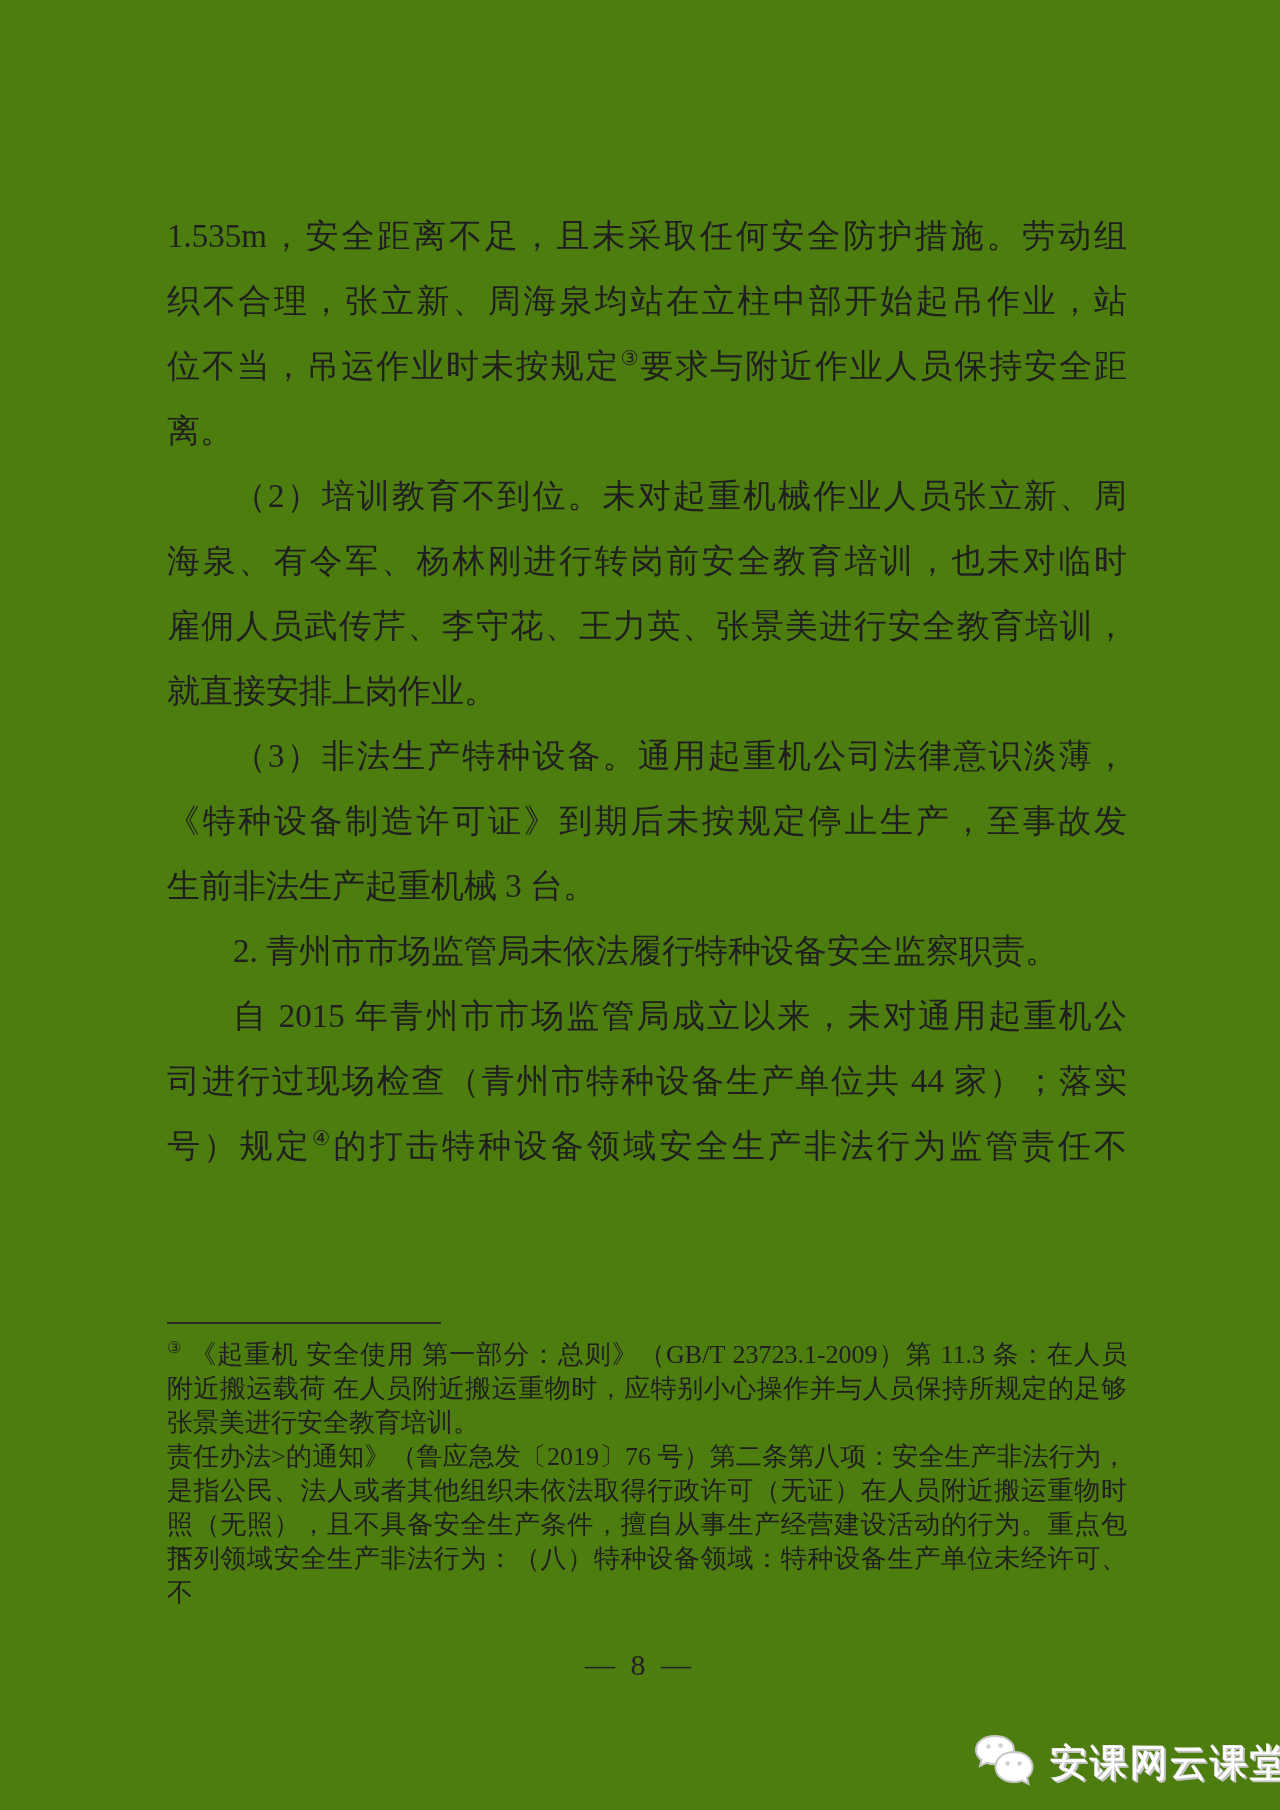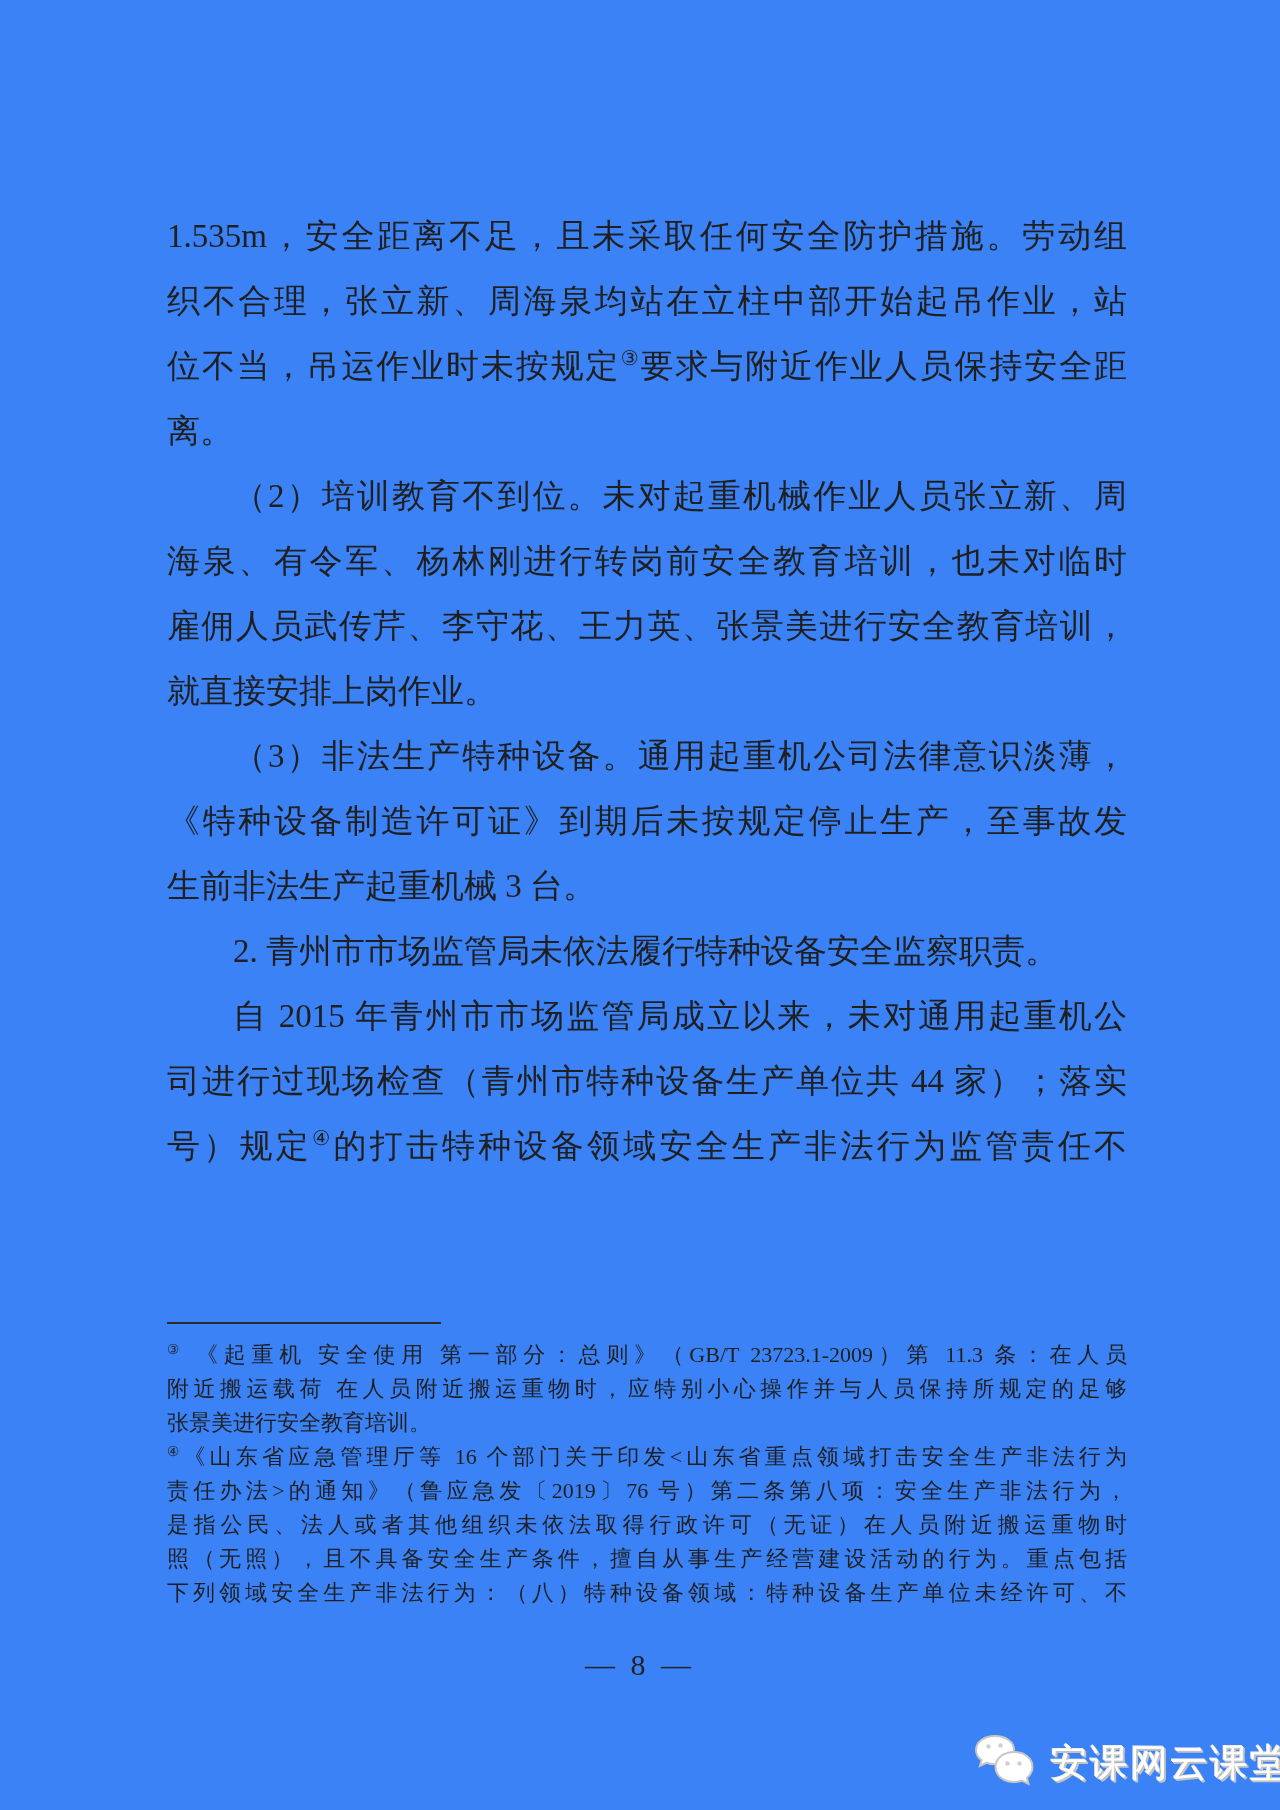--- a/index.html
+++ b/index.html
@@ -1,20 +1,20 @@
 <!DOCTYPE html>
 <html><head>
 <meta charset="utf-8">
 <style>
   html, body { margin: 0; padding: 0; background: #ffffff; }
   .page {
     position: relative;
     width: 1280px;
     height: 1810px;
-    background: #3b82f6;
+    background: #4d7c0f;
     font-family: "Liberation Serif", "DejaVu Serif", serif;
     color: #1f1f1f;
     overflow: hidden;
   }
   .body-text {
     position: absolute;
     left: 167px;
     top: 204px;
     width: 960px;
     font-size: 33px;
@@ -41,21 +41,21 @@
     top: 1322px;
     width: 274px;
     height: 2px;
     background: #2b2b2b;
   }
   .footnotes {
     position: absolute;
     left: 167px;
     top: 1338px;
     width: 960px;
-    font-size: 22px;
+    font-size: 26px;
   }
   .fline {
     height: 34px;
     line-height: 34px;
     text-align: left;
   }
   .fline.just {
     text-align: justify;
     text-align-last: justify;
   }
@@ -111,21 +111,20 @@
 
   <div class="footnote-separator"></div>
 
   <div class="footnotes" id="footnotes">
       <div>
         <div class="fline just"><span class="sup">③</span><span>  《起重机 安全使用 第一部分：总则》（GB/T 23723.1-2009）第 11.3 条：在人员</span></div>
         <div class="fline just"><span>附近搬运载荷 在人员附近搬运重物时，应特别小心操作并与人员保持所规定的足够</span></div>
         <div class="fline"><span>张景美进行安全教育培训。</span></div>
       </div>
       <div>
-        <div class="fline just"><span class="sup">④</span><span>《山东省应急管理厅等 16 个部门关于印发&lt;山东省重点领域打击安全生产非法行为</span></div>
         <div class="fline just"><span>责任办法&gt;的通知》（鲁应急发〔2019〕76 号）第二条第八项：安全生产非法行为，</span></div>
         <div class="fline just"><span>是指公民、法人或者其他组织未依法取得行政许可（无证）在人员附近搬运重物时</span></div>
         <div class="fline just"><span>照（无照），且不具备安全生产条件，擅自从事生产经营建设活动的行为。重点包括</span></div>
         <div class="fline just"><span>下列领域安全生产非法行为：（八）特种设备领域：特种设备生产单位未经许可、不</span></div>
       </div>
     </div>
 
   <div class="page-number">— 8 —</div>
 
   <div class="watermark">

